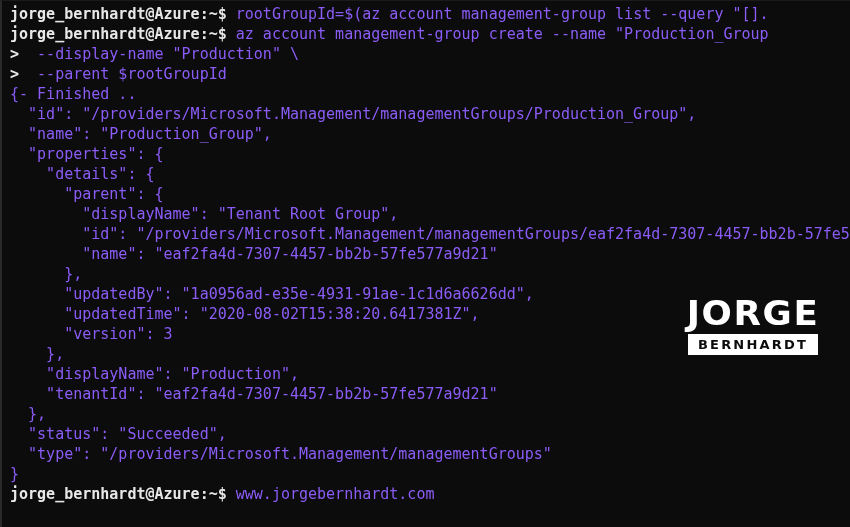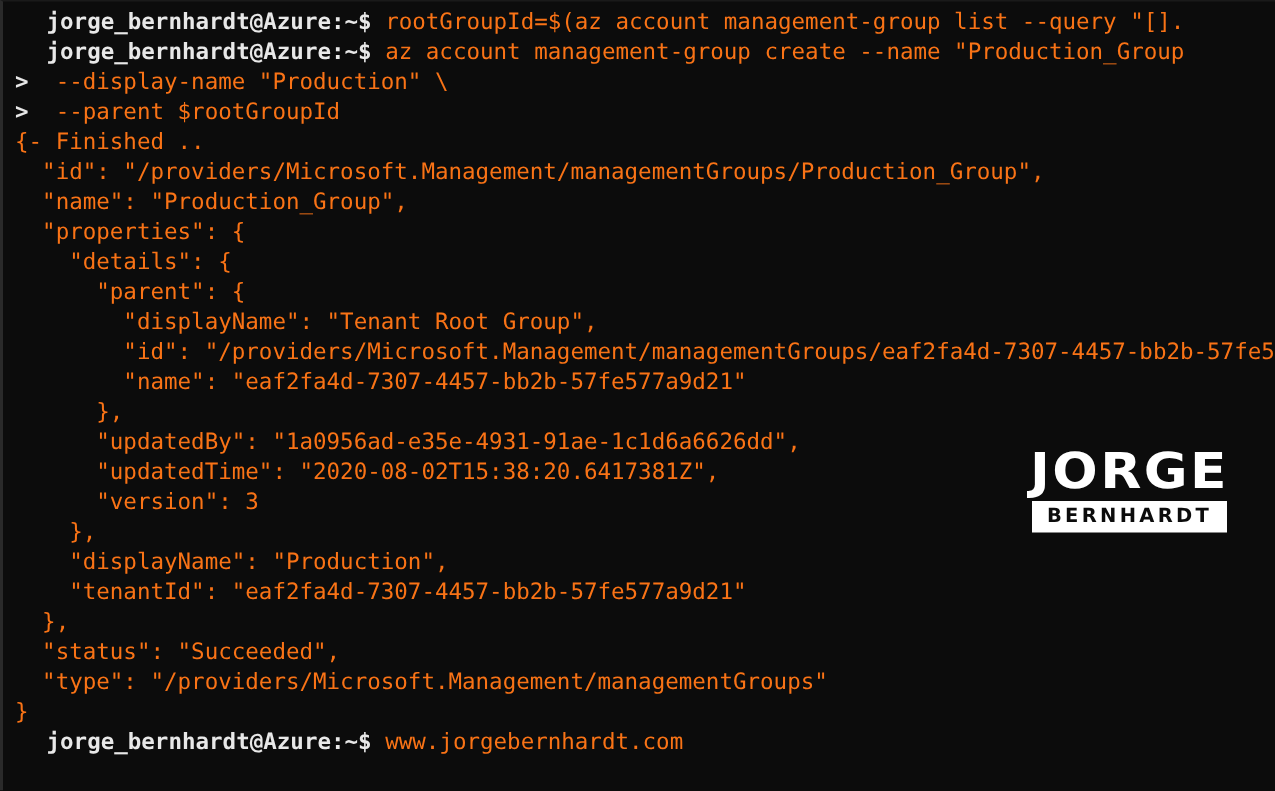--- a/index.html
+++ b/index.html
@@ -35,25 +35,24 @@
 
   .line {
     height: 20px;
     white-space: pre;
     overflow: hidden;
   }
 
   .prompt {
     font-weight: bold;
     color: #e8e8e8;
-    margin-left: 21px;
   }
 
   .cmd {
-    color: #f97316;
+    color: #8b5cf6;
   }
 
   .cont {
     font-weight: bold;
     color: #e8e8e8;
   }
 
   
   #logo {
     position: absolute;

